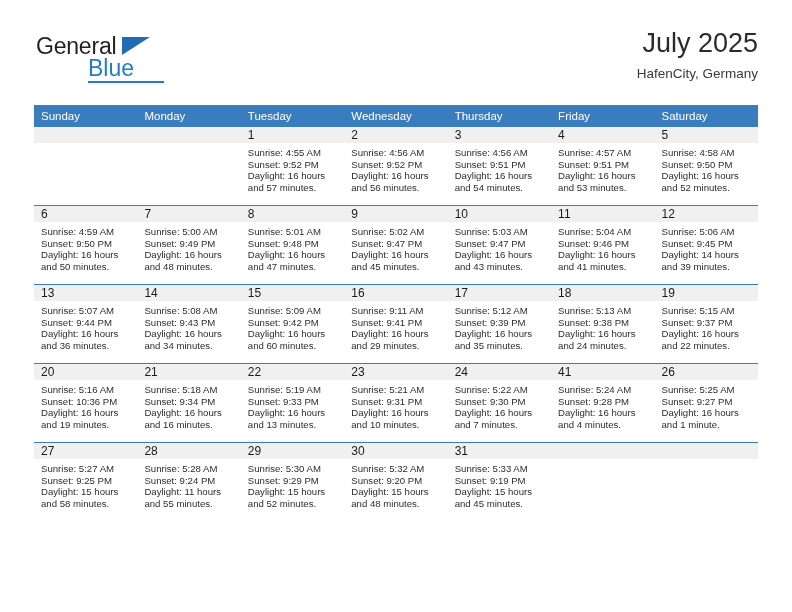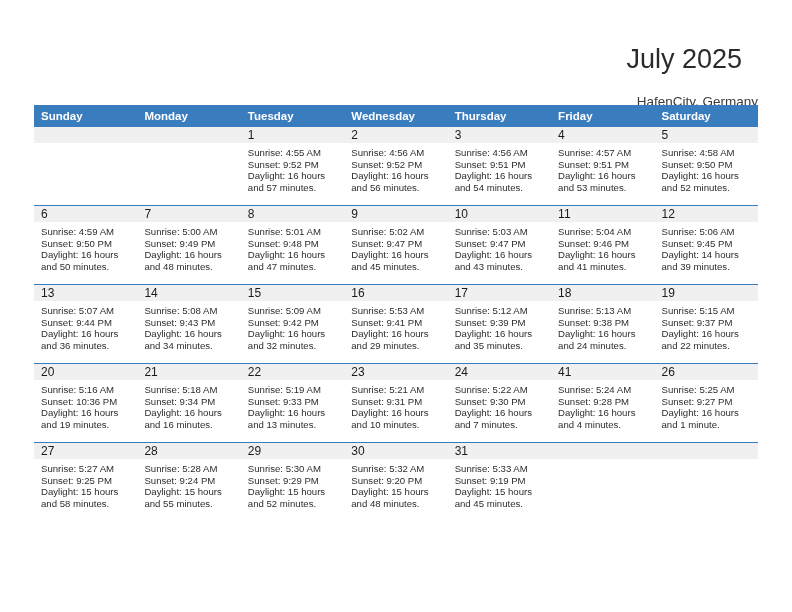--- a/index.html
+++ b/index.html
@@ -76,21 +76,21 @@
     position: absolute;
     right: 0;
     top: 0;
     text-align: right;
   }
   .cal-title {
     font-size: 27px;
     color: #2b2b2b;
     line-height: 34px;
     font-weight: normal;
-    margin: 16px;
+    margin: 0;
   }
   .cal-sub {
     font-size: 13.5px;
     color: #3a3a3a;
     line-height: 20px;
     margin: 4px 0 0 4px;
   }
 
   
   .calendar {
@@ -98,21 +98,21 @@
     left: 34px;
     top: 105px;
     width: 724px;
     border-collapse: collapse;
     table-layout: fixed;
   }
   .calendar th {
     background: #3a7dbf;
     color: #ffffff;
     font-size: 11.5px;
-    font-weight: bold;
+    font-weight: normal;
     text-align: left;
     padding: 5px 0 5px 7px;
     height: 11px;
     border: none;
   }
   .calendar td {
     width: 103.4px;
     height: 78px;
     vertical-align: top;
     padding: 0;
@@ -145,20 +145,26 @@
     white-space: normal;
   }
 </style>
 </head>
 <body>
 
 <div class="page">
 
   <div class="header">
 
+    <div class="brand">
+      <span class="brand-general">General</span>
+      <span class="brand-tri"></span>
+      <span class="brand-blue">Blue</span>
+      <span class="brand-underline"></span>
+    </div>
 
     <div class="title-wrap">
       <h1 class="cal-title">July 2025</h1>
       <div class="cal-sub">HafenCity, Germany</div>
     </div>
 
   </div>
 
   <table class="calendar">
     <thead>
@@ -307,27 +313,27 @@
             <div>Sunrise: 5:08 AM</div>
             <div>Sunset: 9:43 PM</div>
             <div class="daylight">Daylight: 16 hours and 34 minutes.</div>
           </div>
         </td>
         <td>
           <div class="daynum-band">15</div>
           <div class="cell-body">
             <div>Sunrise: 5:09 AM</div>
             <div>Sunset: 9:42 PM</div>
-            <div class="daylight">Daylight: 16 hours and 32 minutes.</div>
+            <div class="daylight">Daylight: 16 hours and 60 minutes.</div>
           </div>
         </td>
         <td>
           <div class="daynum-band">16</div>
           <div class="cell-body">
-            <div>Sunrise: 5:53 AM</div>
+            <div>Sunrise: 9:11 AM</div>
             <div>Sunset: 9:41 PM</div>
             <div class="daylight">Daylight: 16 hours and 29 minutes.</div>
           </div>
         </td>
         <td>
           <div class="daynum-band">17</div>
           <div class="cell-body">
             <div>Sunrise: 5:12 AM</div>
             <div>Sunset: 9:39 PM</div>
             <div class="daylight">Daylight: 16 hours and 35 minutes.</div>
@@ -417,21 +423,21 @@
             <div>Sunrise: 5:27 AM</div>
             <div>Sunset: 9:25 PM</div>
             <div class="daylight">Daylight: 15 hours and 58 minutes.</div>
           </div>
         </td>
         <td>
           <div class="daynum-band">28</div>
           <div class="cell-body">
             <div>Sunrise: 5:28 AM</div>
             <div>Sunset: 9:24 PM</div>
-            <div class="daylight">Daylight: 15 hours and 55 minutes.</div>
+            <div class="daylight">Daylight: 11 hours and 55 minutes.</div>
           </div>
         </td>
         <td>
           <div class="daynum-band">29</div>
           <div class="cell-body">
             <div>Sunrise: 5:30 AM</div>
             <div>Sunset: 9:29 PM</div>
             <div class="daylight">Daylight: 15 hours and 52 minutes.</div>
           </div>
         </td>

